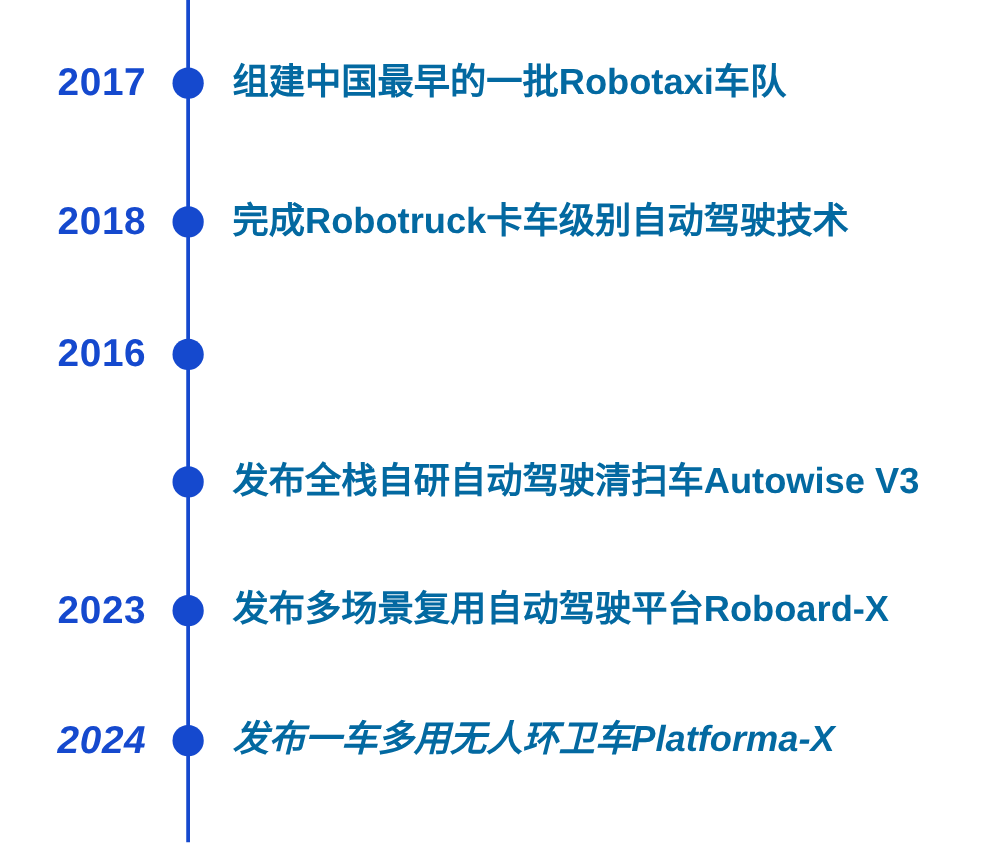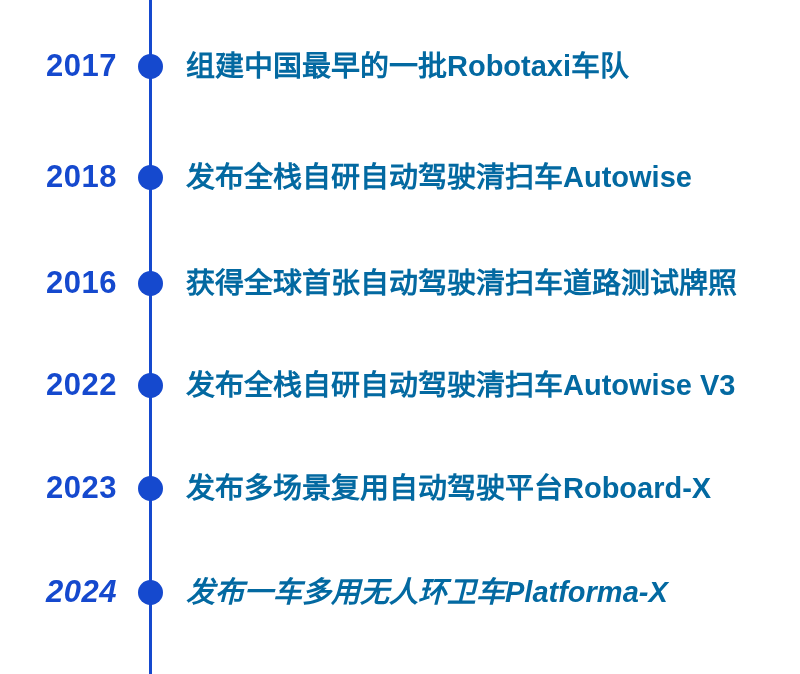--- a/index.html
+++ b/index.html
@@ -97,31 +97,29 @@
 
     <div class="row" style="top:44px;padding-left:21px;">
       <span class="year">2017</span>
       <span class="dot"></span>
       <span class="event">组建中国最早的一批Robotaxi车队</span>
     </div>
 
     <div class="row" style="top:155px;">
       <span class="year">2018</span>
       <span class="dot"></span>
-      <span class="event">发布全栈自研自动驾驶清扫车Autowise</span>
+      <span class="event">完成Robotruck卡车级别自动驾驶技术</span>
     </div>
 
     <div class="row" style="top:261px;">
       <span class="year">2016</span>
       <span class="dot"></span>
-      <span class="event">获得全球首张自动驾驶清扫车道路测试牌照</span>
     </div>
 
     <div class="row" style="top:363px;">
-      <span class="year">2022</span>
       <span class="dot"></span>
       <span class="event">发布全栈自研自动驾驶清扫车Autowise V3</span>
     </div>
 
     <div class="row" style="top:466px;padding-left:41px;">
       <span class="year">2023</span>
       <span class="dot"></span>
       <span class="event">发布多场景复用自动驾驶平台Roboard-X</span>
     </div>
 

